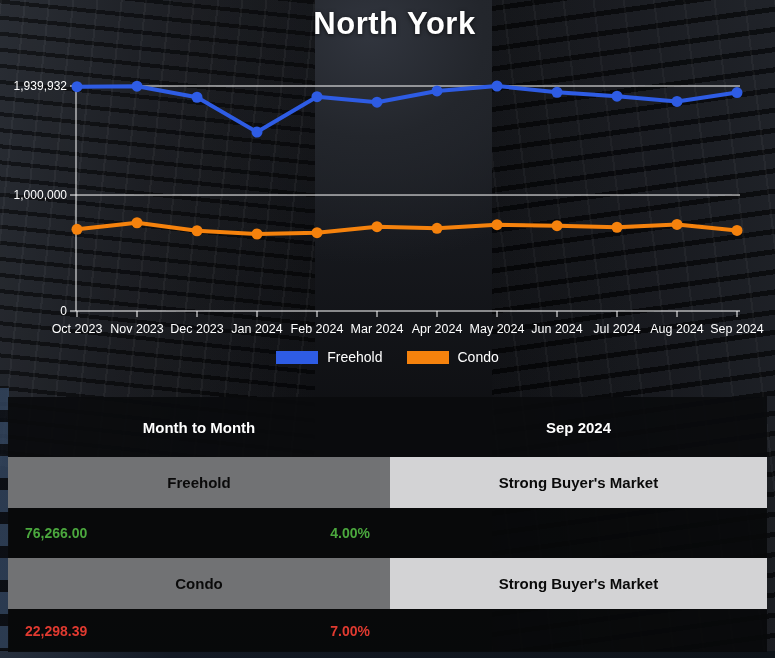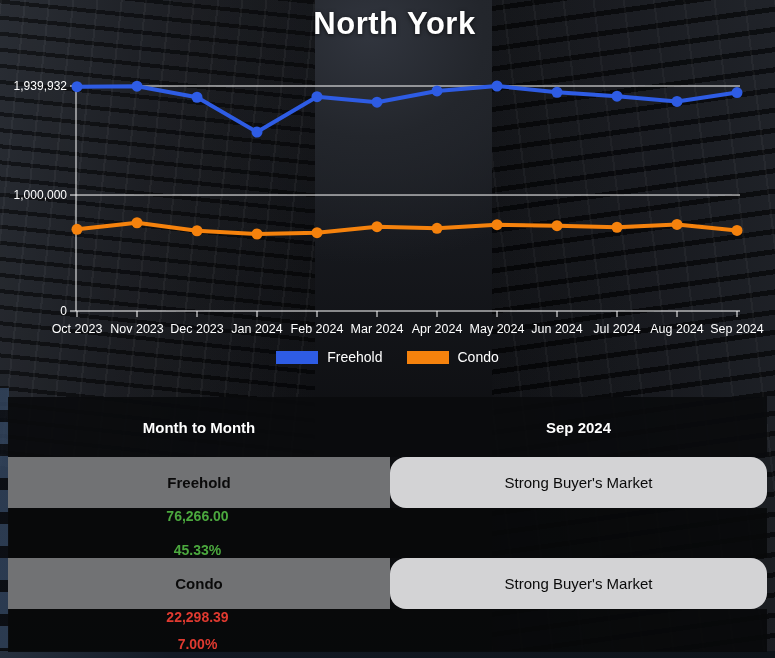--- a/index.html
+++ b/index.html
@@ -46,28 +46,28 @@
   .trow{display:flex;width:100%;}
   .cell-l{width:382px;box-sizing:border-box;}
   .cell-r{width:377px;box-sizing:border-box;}
   .row-head{height:60px;background:rgba(10,11,13,.92);}
   .row-head .cell{display:flex;align-items:center;justify-content:center;
     color:#ffffff;font-size:15px;font-weight:bold;}
   .row-sub{height:51px;}
   .row-sub .cell-l{background:#717274;display:flex;align-items:center;justify-content:center;
     color:#0a0a0a;font-size:15px;font-weight:bold;}
   .row-sub .cell-r{background:#d3d3d5;display:flex;align-items:center;justify-content:center;
-    color:#0a0a0a;font-size:15px;font-weight:normal;border-radius:16px;}
+    color:#0a0a0a;font-size:15px;font-weight:bold;}
   .row-data{height:50px;background:rgba(8,9,10,.9);}
   .row-data.condo{height:43px;}
   .row-data .cell-l{display:grid;grid-template-columns:64% 36%;align-items:center;}
   .row-data .value{color:#ffffff;font-size:14px;text-align:center;}
   .row-data .arrow{font-size:20px;text-align:center;line-height:1;}
   .row-data .cell-r{display:flex;align-items:center;justify-content:space-between;
-    padding:0 15px 0 17px;font-size:14px;font-weight:bold;flex-direction:column;}
+    padding:0 15px 0 17px;font-size:14px;font-weight:bold;}
   .up{color:#4ba83e;}
   .down{color:#e03a30;}
 </style>
 </head>
 <body>
 
 <div class="stage">
 
   <div class="bg-sky"></div>
   <div class="bg-building-left"></div>
@@ -157,21 +157,21 @@
       <div class="cell cell-r">Sep 2024</div>
     </div>
 
     <div class="trow row-sub">
       <div class="cell-l">Freehold</div>
       <div class="cell-r">Strong Buyer's Market</div>
     </div>
     <div class="trow row-data">
       <div class="cell-r up">
         <span>76,266.00</span>
-        <span>45.33%</span>
+        <span>4.00%</span>
       </div>
     </div>
 
     <div class="trow row-sub">
       <div class="cell-l">Condo</div>
       <div class="cell-r">Strong Buyer's Market</div>
     </div>
     <div class="trow row-data condo">
       <div class="cell-r down">
         <span>22,298.39</span>

